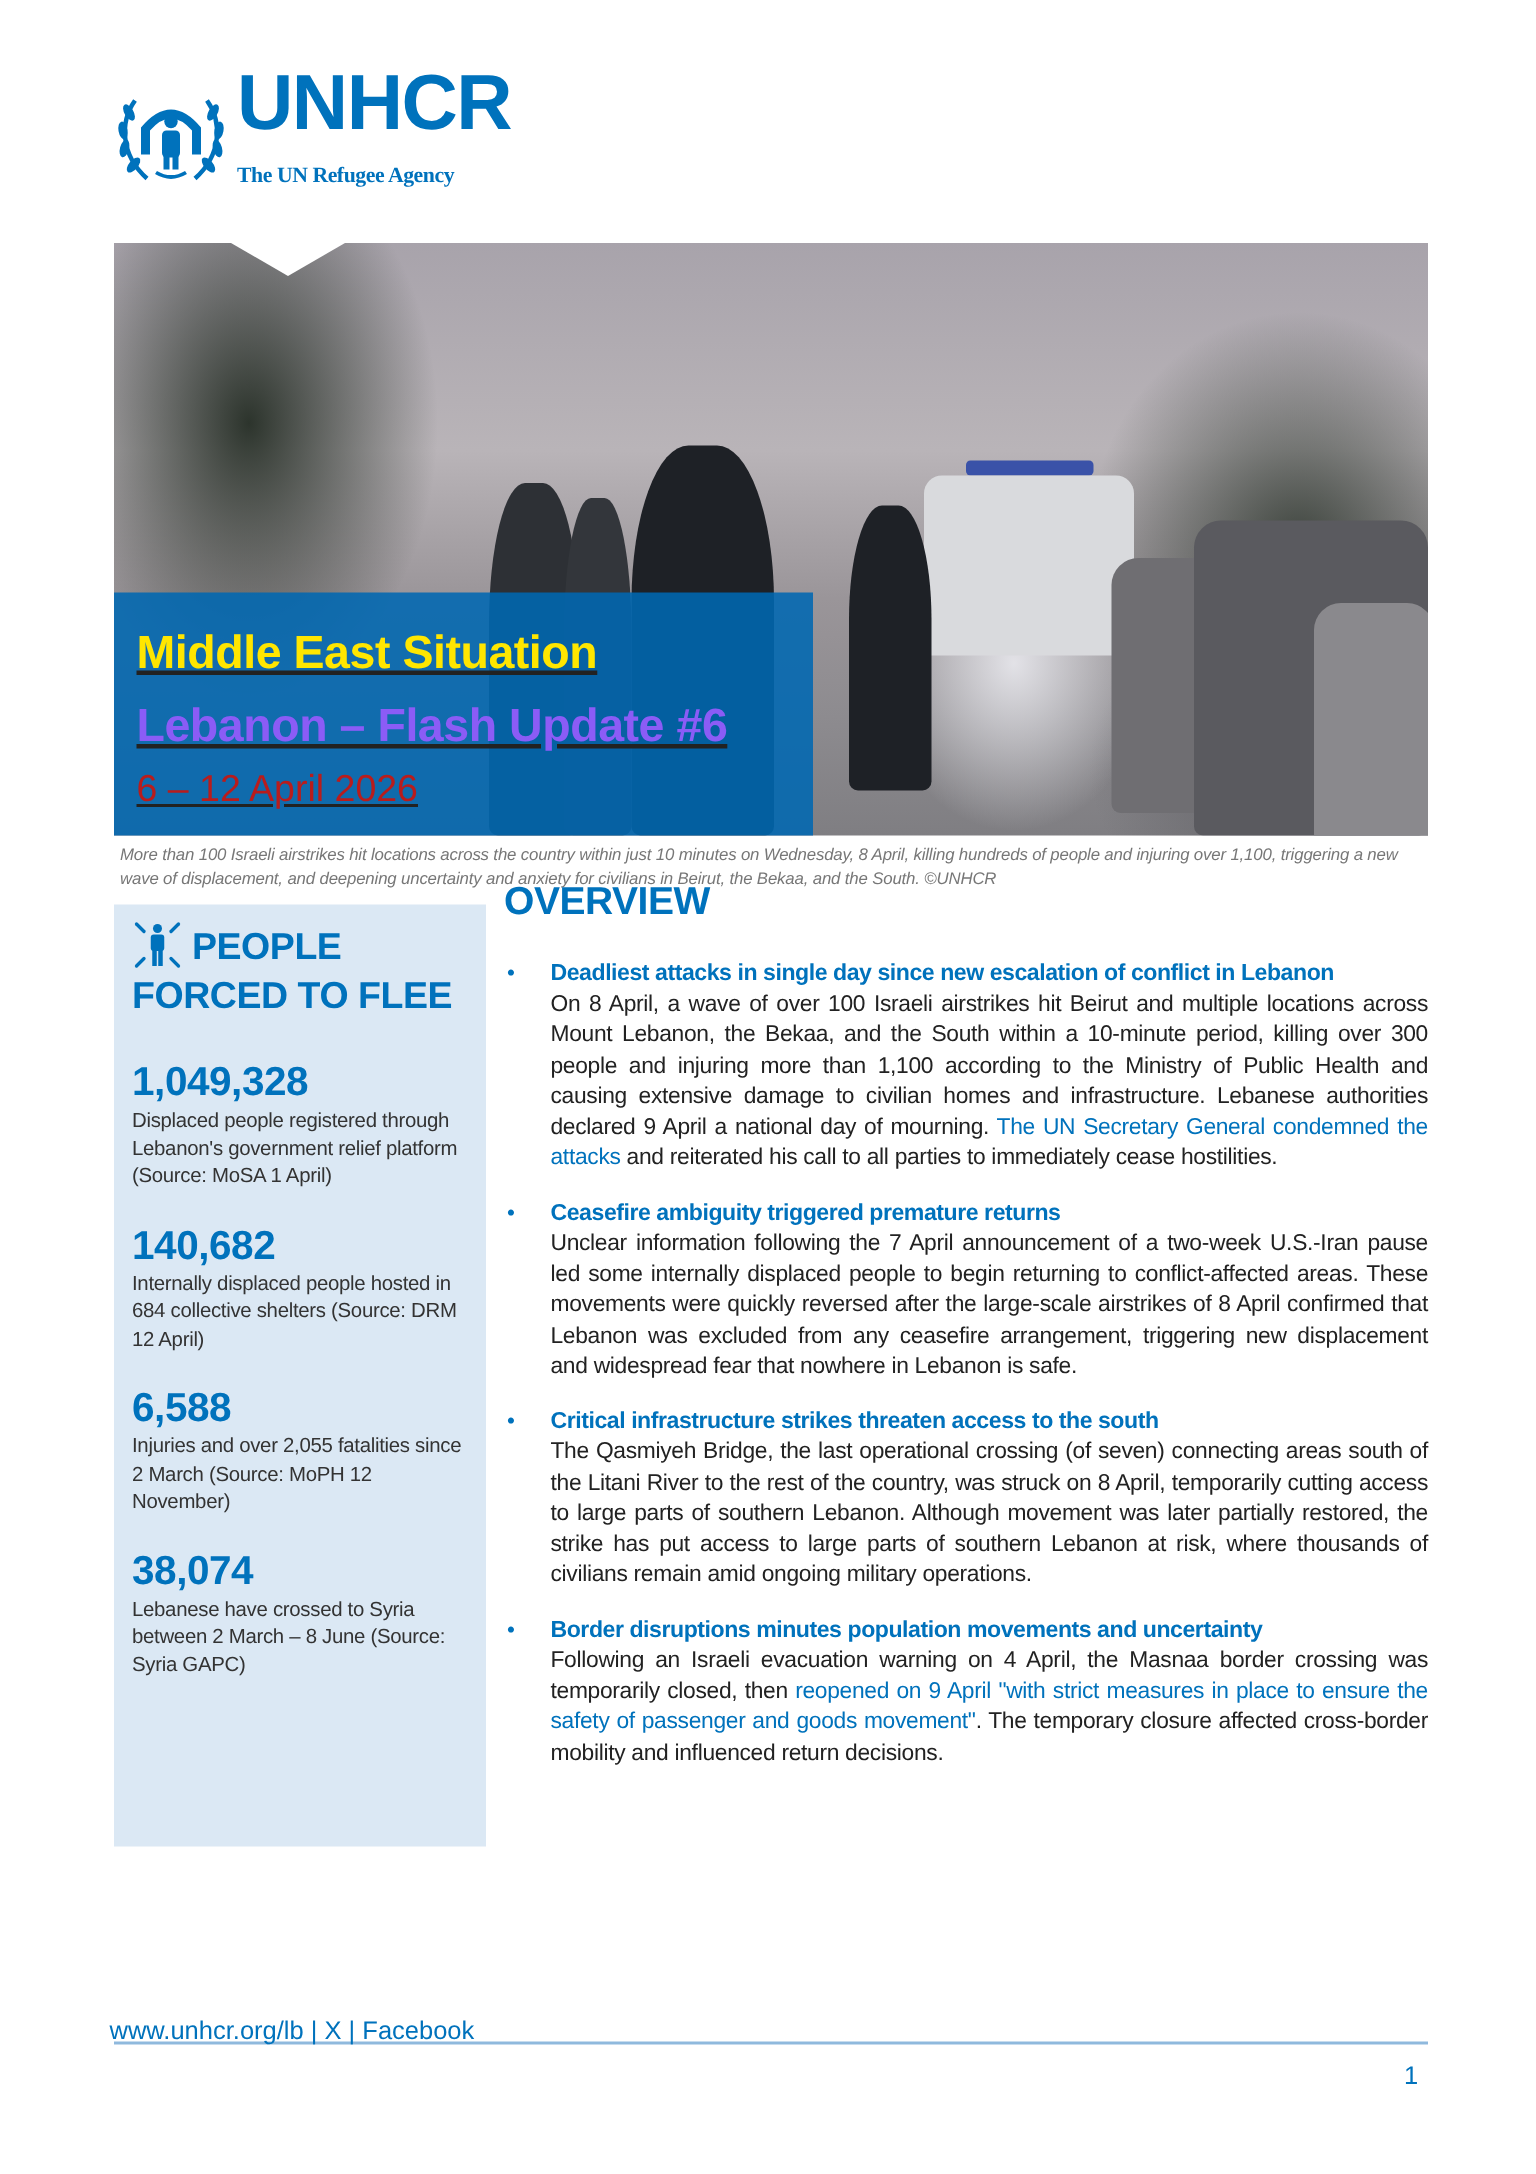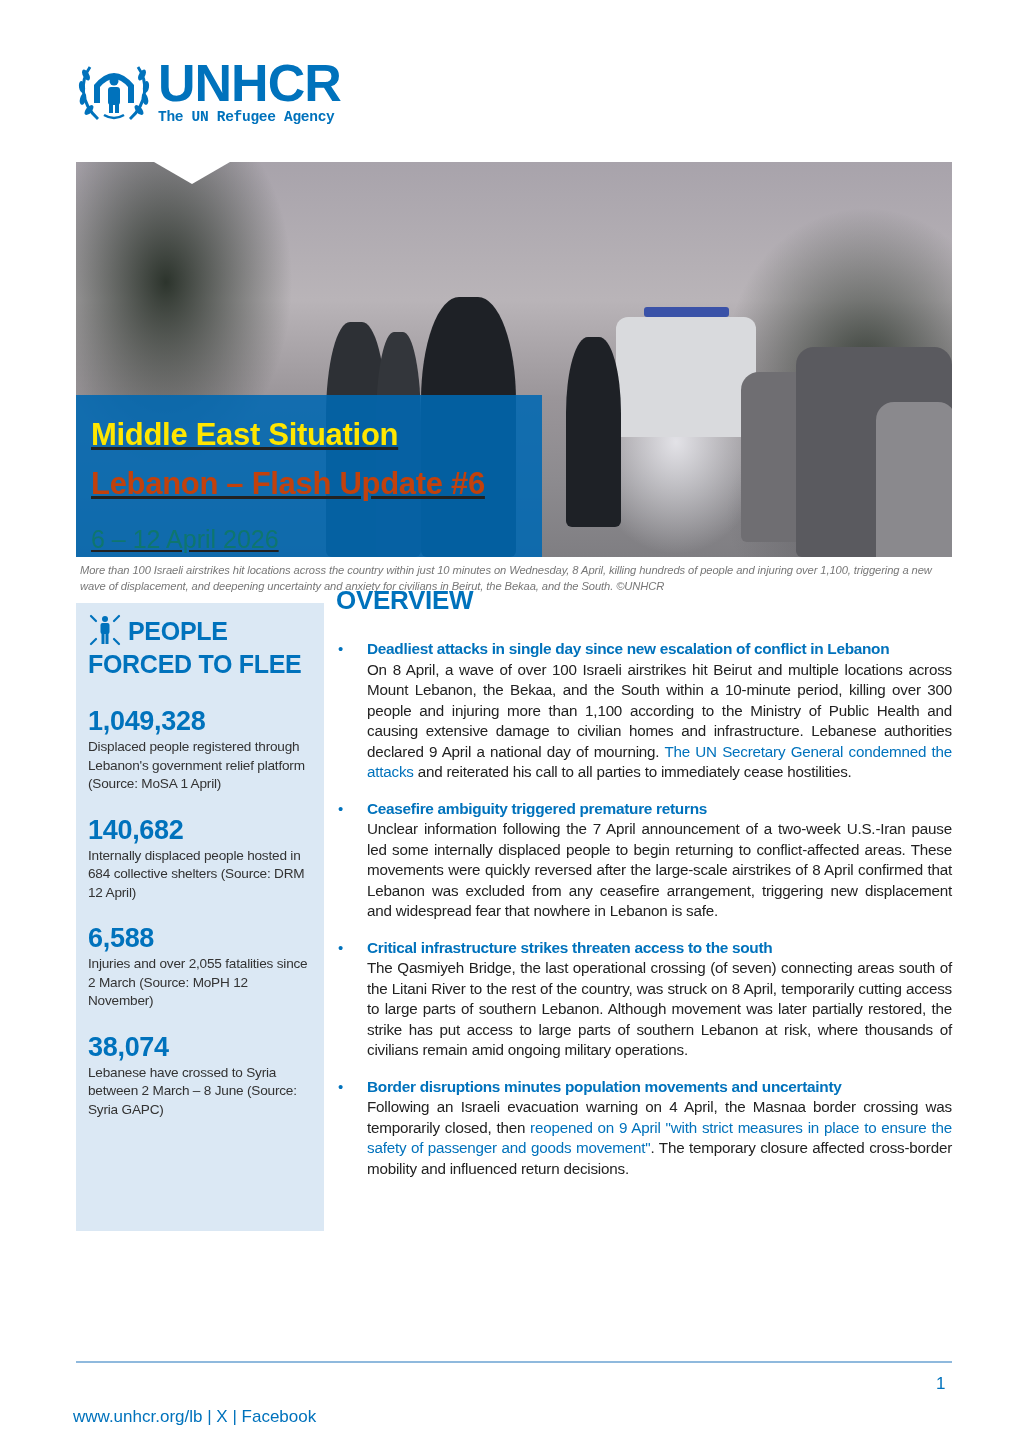--- a/index.html
+++ b/index.html
@@ -4,42 +4,42 @@
 <style>
   * { box-sizing: border-box; margin: 0; padding: 0; }
   html, body { width: 1024px; height: 1449px; background: #ffffff; }
   body { position: relative; font-family: "Liberation Sans", sans-serif; color: #222; overflow: hidden; }
 
   
   .logo { position: absolute; left: 76px; top: 55px; height: 70px; display: flex; align-items: flex-end; }
   .logo-emblem { width: 76px; height: 66px; }
   .logo-text { margin-left: 6px; margin-top: 4px; }
   .logo-name { font-family: "Liberation Sans", sans-serif; font-weight: bold; font-size: 52px; color: #0072BC; letter-spacing: -1px; line-height: 44px; }
-  .logo-tag { font-family: Liberation Mono, monospace; font-size: 14.5px; color: #0072BC; margin-top: 4px; letter-spacing: -0.3px; line-height: 16px; font-weight: bold; }
+  .logo-tag { font-family: Liberation Serif, serif; font-size: 14.5px; color: #0072BC; margin-top: 18px; letter-spacing: -0.3px; line-height: 16px; font-weight: bold; }
 
   
   .hero { position: absolute; left: 76px; top: 162px; width: 876px; height: 395px; overflow: hidden;
     background:
       radial-gradient(ellipse 180px 260px at 90px 120px, rgba(20,30,20,0.85), rgba(20,30,20,0) 70%),
       radial-gradient(ellipse 200px 220px at 790px 200px, rgba(30,40,30,0.75), rgba(30,40,30,0) 70%),
       radial-gradient(ellipse 130px 160px at 600px 280px, rgba(235,235,240,0.9), rgba(235,235,240,0) 70%),
       radial-gradient(ellipse 200px 150px at 800px 350px, rgba(90,90,95,0.9), rgba(90,90,95,0) 75%),
       linear-gradient(180deg, #a8a3ab 0%, #b9b4b8 35%, #9a9599 60%, #8d8b8f 80%, #7f7e82 100%);
   }
   .hero-notch { position: absolute; left: 78px; top: 0; width: 0; height: 0;
     border-left: 38px solid transparent; border-right: 38px solid transparent; border-top: 22px solid #fff; }
   .hero-figure { position: absolute; background: #1e2126; border-radius: 40% 40% 6px 6px; }
   .hero-van { position: absolute; left: 540px; top: 155px; width: 140px; height: 120px; background: #d9dadd; border-radius: 12px 12px 4px 4px; }
   .hero-van-light { position: absolute; left: 568px; top: 145px; width: 85px; height: 10px; background: #3a52a8; border-radius: 3px; }
   .hero-car { position: absolute; background: #6f6e72; border-radius: 18px 18px 6px 6px; }
 
   .title-box { position: absolute; left: 76px; top: 395px; width: 466px; height: 162px; background: rgba(0,104,178,0.88); padding: 22px 0 0 15px; text-decoration: underline; }
   .title-1 { color: #ffe600; font-size: 31px; font-weight: bold; line-height: 36px; letter-spacing: -0.3px; }
-  .title-2 { color: #c2410c; font-size: 31px; font-weight: bold; line-height: 36px; margin-top: 13px; letter-spacing: -0.3px; }
-  .title-3 { color: #0f766e; font-size: 25px; line-height: 30px; margin-top: 22px; }
+  .title-2 { color: #8b5cf6; font-size: 31px; font-weight: bold; line-height: 36px; margin-top: 13px; letter-spacing: -0.3px; }
+  .title-3 { color: #b91c1c; font-size: 25px; line-height: 30px; margin-top: 9px; }
 
   .caption { position: absolute; left: 80px; top: 562px; width: 872px; font-size: 11.2px; font-style: italic; color: #777; line-height: 16px; letter-spacing: -0.1px; }
 
   
   .sidebar { position: absolute; left: 76px; top: 603px; width: 248px; height: 628px; background: #dbe8f4; padding: 12px 12px 0 12px; }
   .side-head { display: flex; align-items: flex-start; color: #0072BC; font-weight: bold; font-size: 25px; line-height: 33px; }
   .side-head-icon { width: 34px; height: 34px; margin-right: 6px; margin-top: -2px; flex-shrink: 0; }
   .side-head-text { letter-spacing: -0.3px; }
   .stat { margin-top: 0; }
   .stat-num { color: #0072BC; font-size: 27px; font-weight: bold; line-height: 30px; letter-spacing: -0.3px; }
@@ -52,21 +52,21 @@
   .overview-title { color: #0072BC; font-size: 26px; font-weight: bold; line-height: 30px; letter-spacing: -0.3px; }
   .bullets { list-style: none; margin-top: 24px; }
   .bullet { position: relative; padding-left: 31px; margin-bottom: 16px; }
   .bullet-dot { position: absolute; left: 2px; top: 0; font-size: 15px; line-height: 20.5px; color: #0072BC; }
   .bullet-title { color: #0072BC; font-size: 15.4px; font-weight: bold; line-height: 20.5px; letter-spacing: -0.3px; }
   .bullet-body { font-size: 15.2px; line-height: 20.5px; color: #222; text-align: justify; letter-spacing: -0.2px; }
   .link { color: #0072BC; }
 
   
   .footer-rule { position: absolute; left: 76px; top: 1361px; width: 876px; height: 2px; background: #8fb9dd; }
-  .footer-links { position: absolute; left: 73px; top: 1406px; font-size: 17px; color: #0072BC; line-height: 22px; }
+  .footer-links { position: absolute; left: 73px; top: 1343px; font-size: 17px; color: #0072BC; line-height: 22px; }
   .footer-page { position: absolute; left: 936px; top: 1373px; font-size: 17px; color: #0072BC; line-height: 22px; }
 </style>
 </head>
 <body>
 
 <div class="logo">
   <svg class="logo-emblem" viewBox="0 0 76 66">
     <g fill="none" stroke="#0072BC" stroke-width="3">
       <path d="M14 8 C4 22 4 44 22 60"></path>
       <path d="M62 8 C72 22 72 44 54 60"></path>

